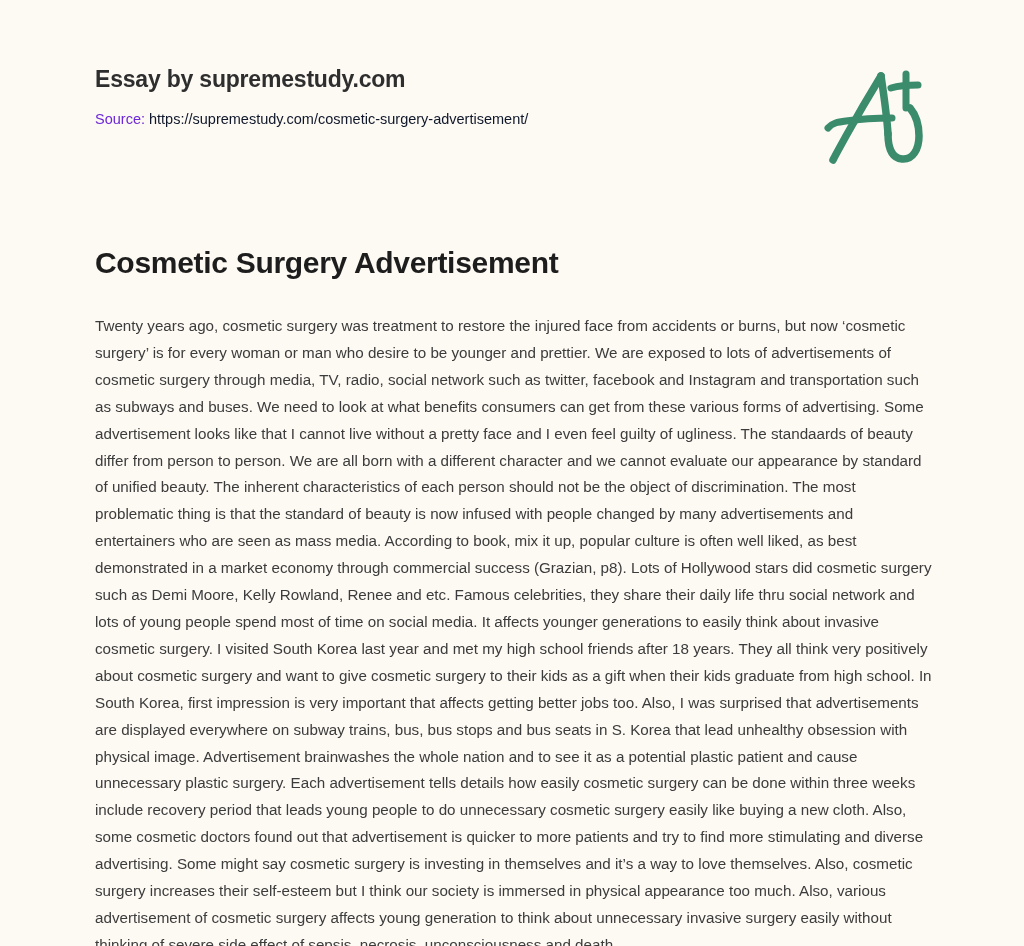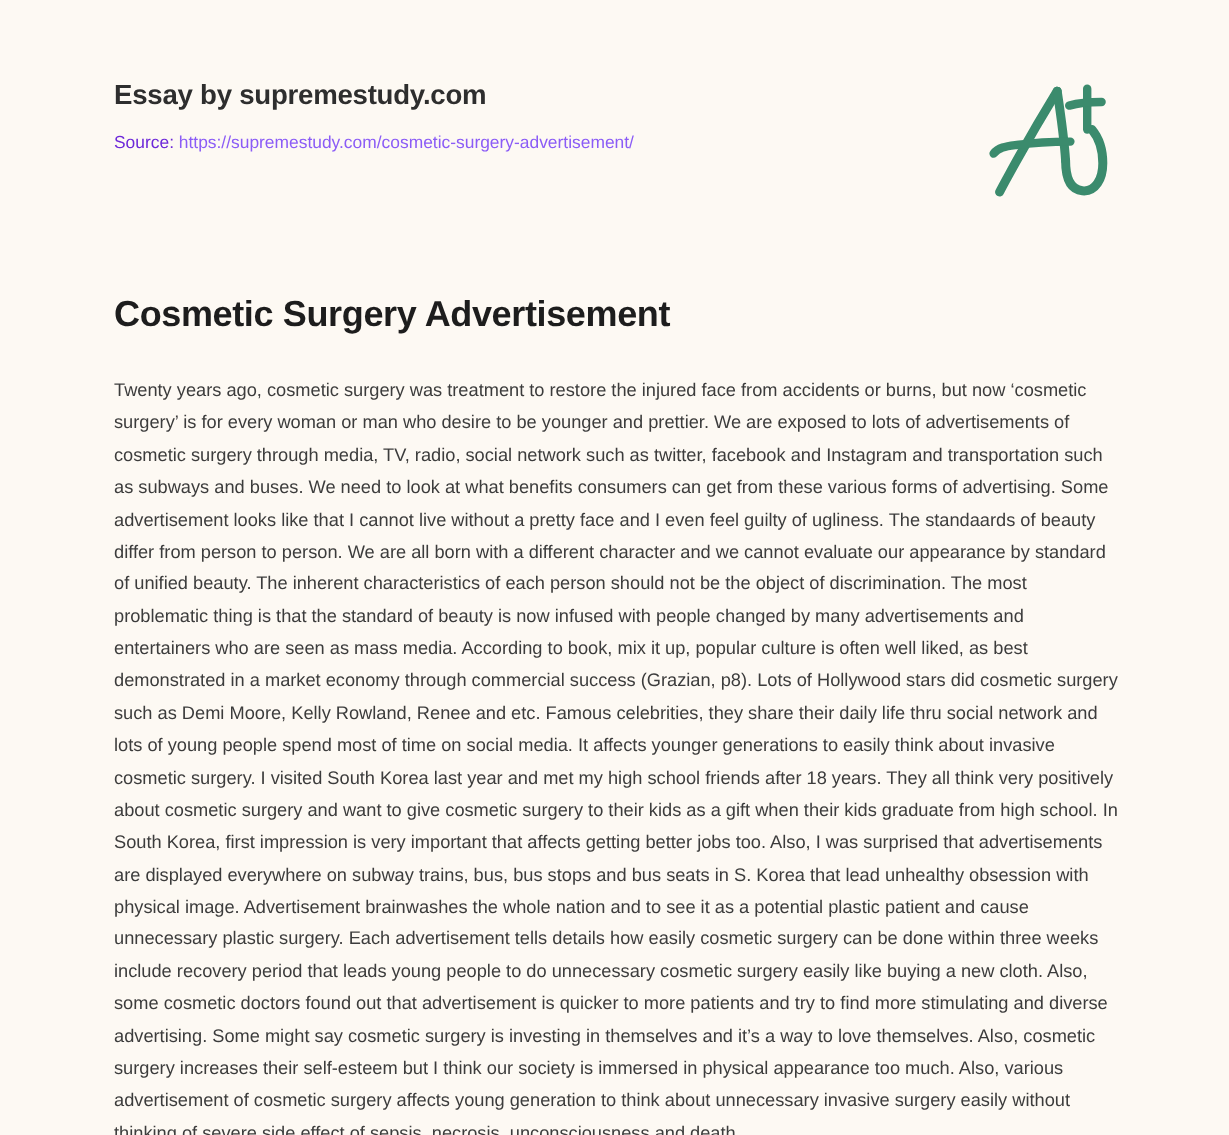--- a/index.html
+++ b/index.html
@@ -40,21 +40,21 @@
     margin-top: 15px;
     font-size: 14.5px;
     color: #8b8b8b;
     line-height: 20px;
     white-space: nowrap;
   }
   .source-label {
     color: #6d28d9;
   }
   .source-url {
-    color: #8b5cf6;
+    color: #0f172a;
     text-decoration: none;
     margin-top: 34px;
   }
 
   
   .logo {
     position: absolute;
     left: 818px;
     top: 66px;
     width: 108px;

